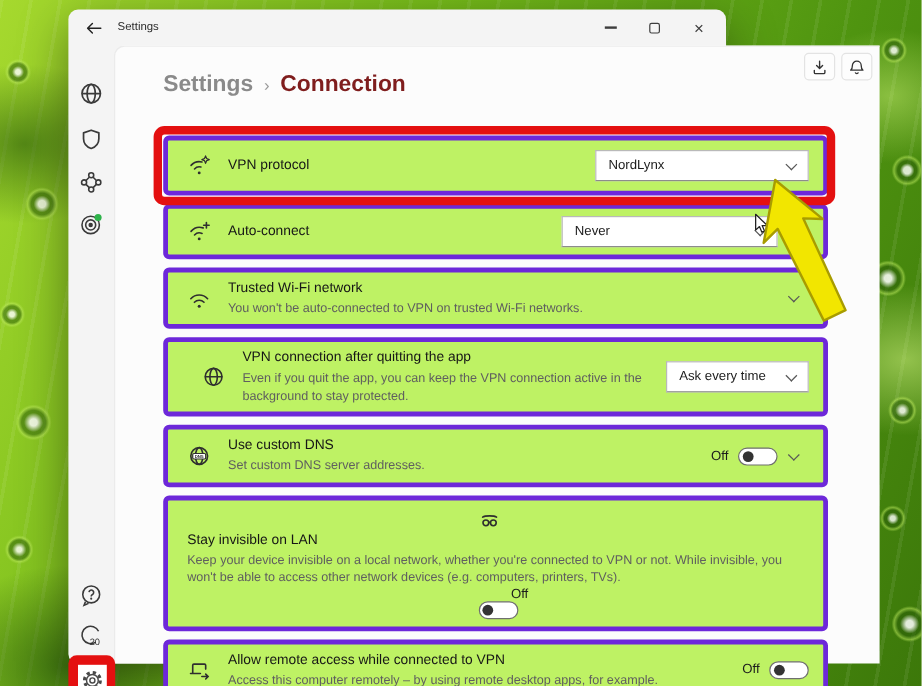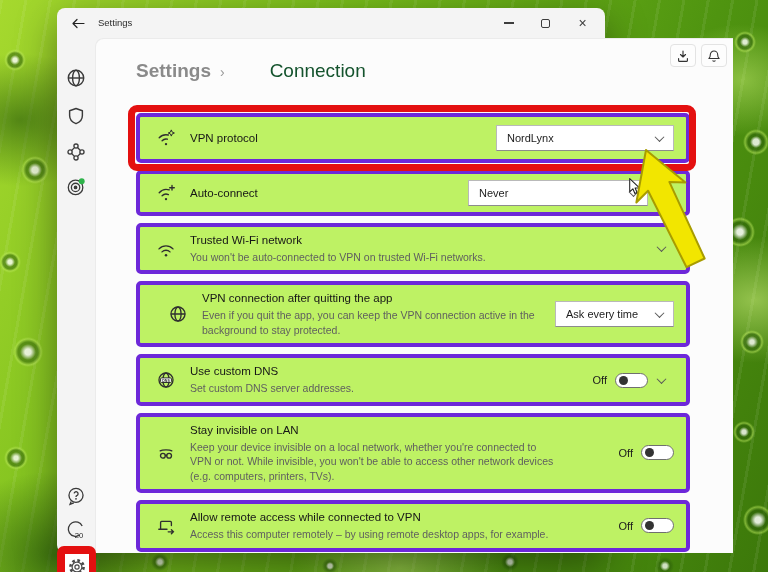--- a/index.html
+++ b/index.html
@@ -66,32 +66,32 @@
     box-shadow:inset 1px 1px 0 #ebebeb; }
 
   .action-buttons { position:absolute; top:6px; right:6px; display:flex; gap:5px; }
   .action-btn { width:26px; height:23px; background:#fdfdfd; border:1px solid #e3e3e3;
     border-radius:4px; display:flex; align-items:center; justify-content:center; }
 
   .breadcrumb { position:absolute; left:41px; top:22px; font-size:19px; display:flex;
     align-items:baseline; gap:9px; }
   .bc-root { color:#8a8a8a; font-weight:700; }
   .bc-sep { color:#9a9a9a; font-size:14px; }
-  .bc-current { color:#14532d; font-weight:400;margin-left:36px; }
+  .bc-current { color:#7f1d1d; font-weight:700; }
 
   .rows { position:absolute; left:41px; top:75px; width:554px;
     display:flex; flex-direction:column; gap:7px; }
   .row { background:#bef264; border:4px solid #6d28d9; border-radius:5px;
     display:flex; align-items:center; padding:6px 12px 6px 16px; }
   .rows .row:nth-child(1){ min-height:50px; }
   .rows .row:nth-child(2){ min-height:41px; }
   .rows .row:nth-child(3){ min-height:43px; }
   .rows .row:nth-child(4){ min-height:55px;padding-left:28px; }
   .rows .row:nth-child(5){ min-height:46px; }
-  .rows .row:nth-child(6){ min-height:59px; }
+  .rows .row:nth-child(6){ min-height:59px;flex-direction:column; }
   .rows .row:nth-child(7){ min-height:45px; }
   .row-icon { width:20px; height:20px; margin-right:14px; flex-shrink:0; }
   .row-text { flex:1; padding-right:14px; min-width:0; }
   .row-title { font-size:11.5px; color:#161616; line-height:1.3; }
   .row-sub { font-size:10.5px; color:#5f5f5f; line-height:1.38; margin-top:2px; }
 
   .dropdown { height:26px; background:#fff; border:1px solid #b9b9b9; border-bottom-color:#8c8c8c;
     border-radius:0; display:flex; align-items:center; justify-content:space-between;
     padding:0 10px; font-size:11px; color:#1c1c1c; flex-shrink:0; }
   .chev { width:7px; height:7px; border-right:1.4px solid #585858; border-bottom:1.4px solid #585858;

